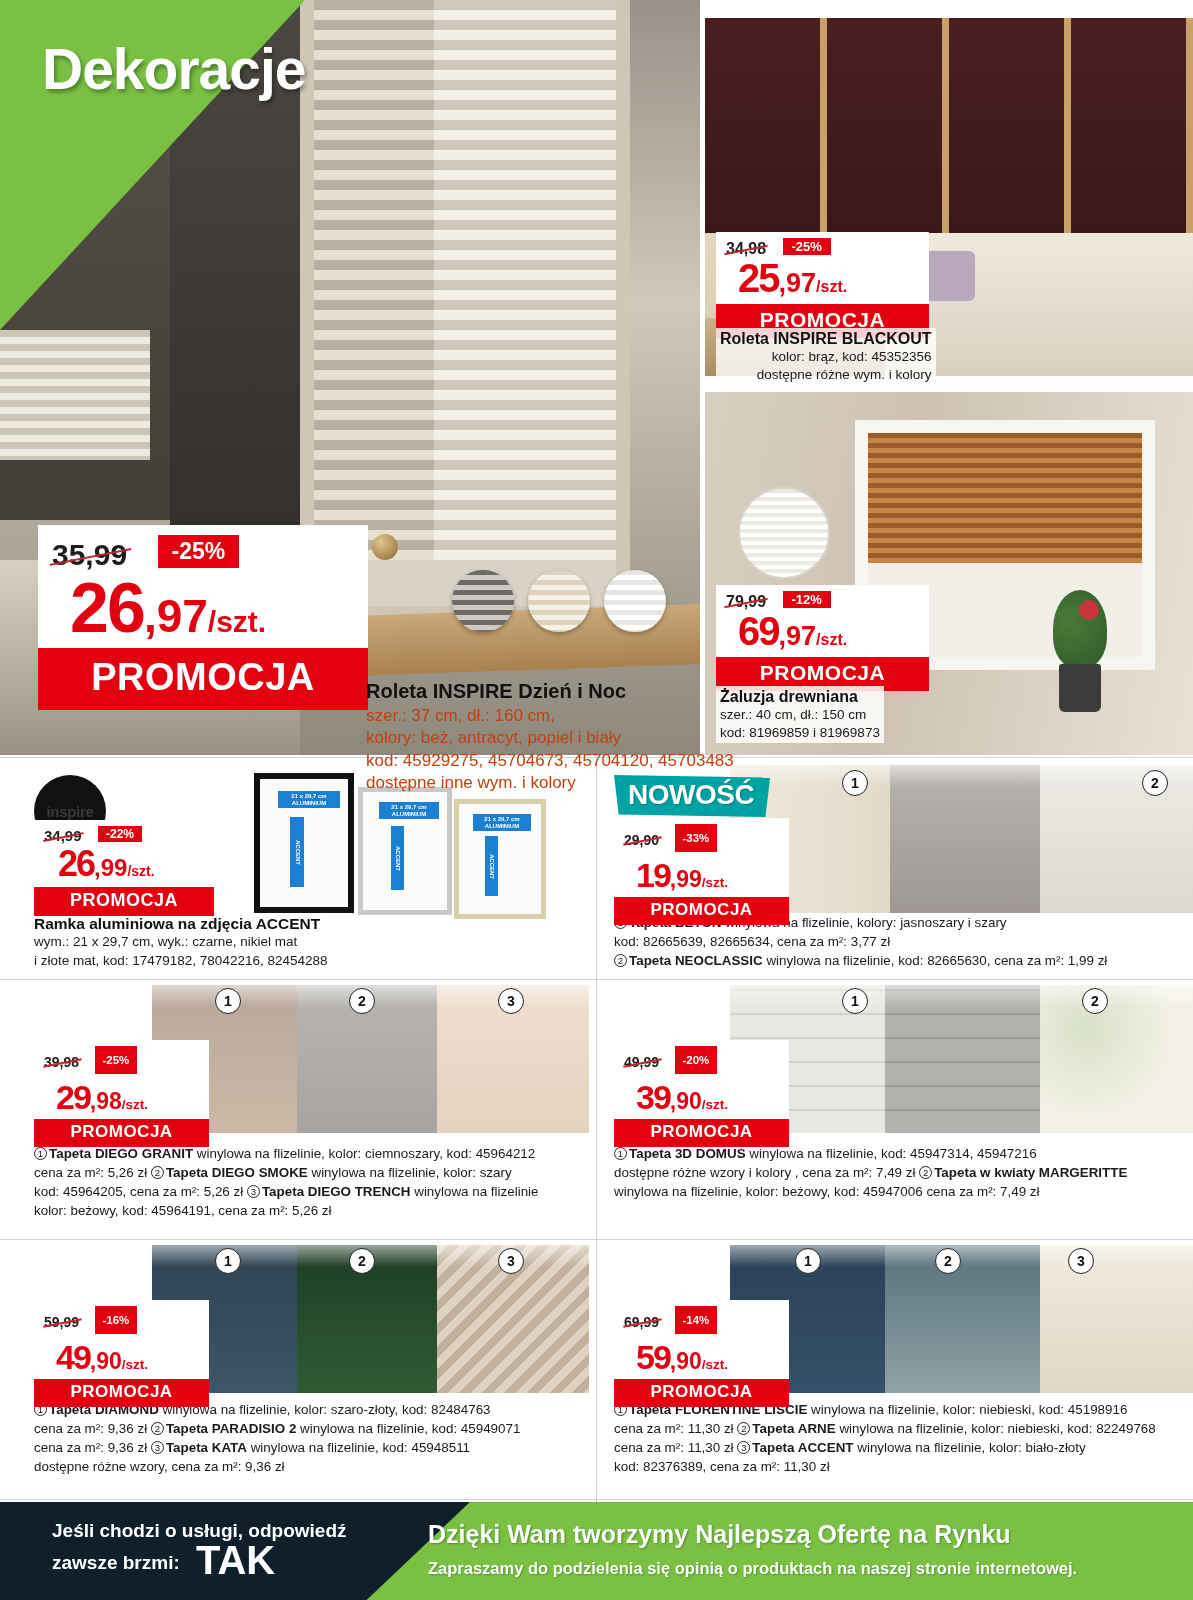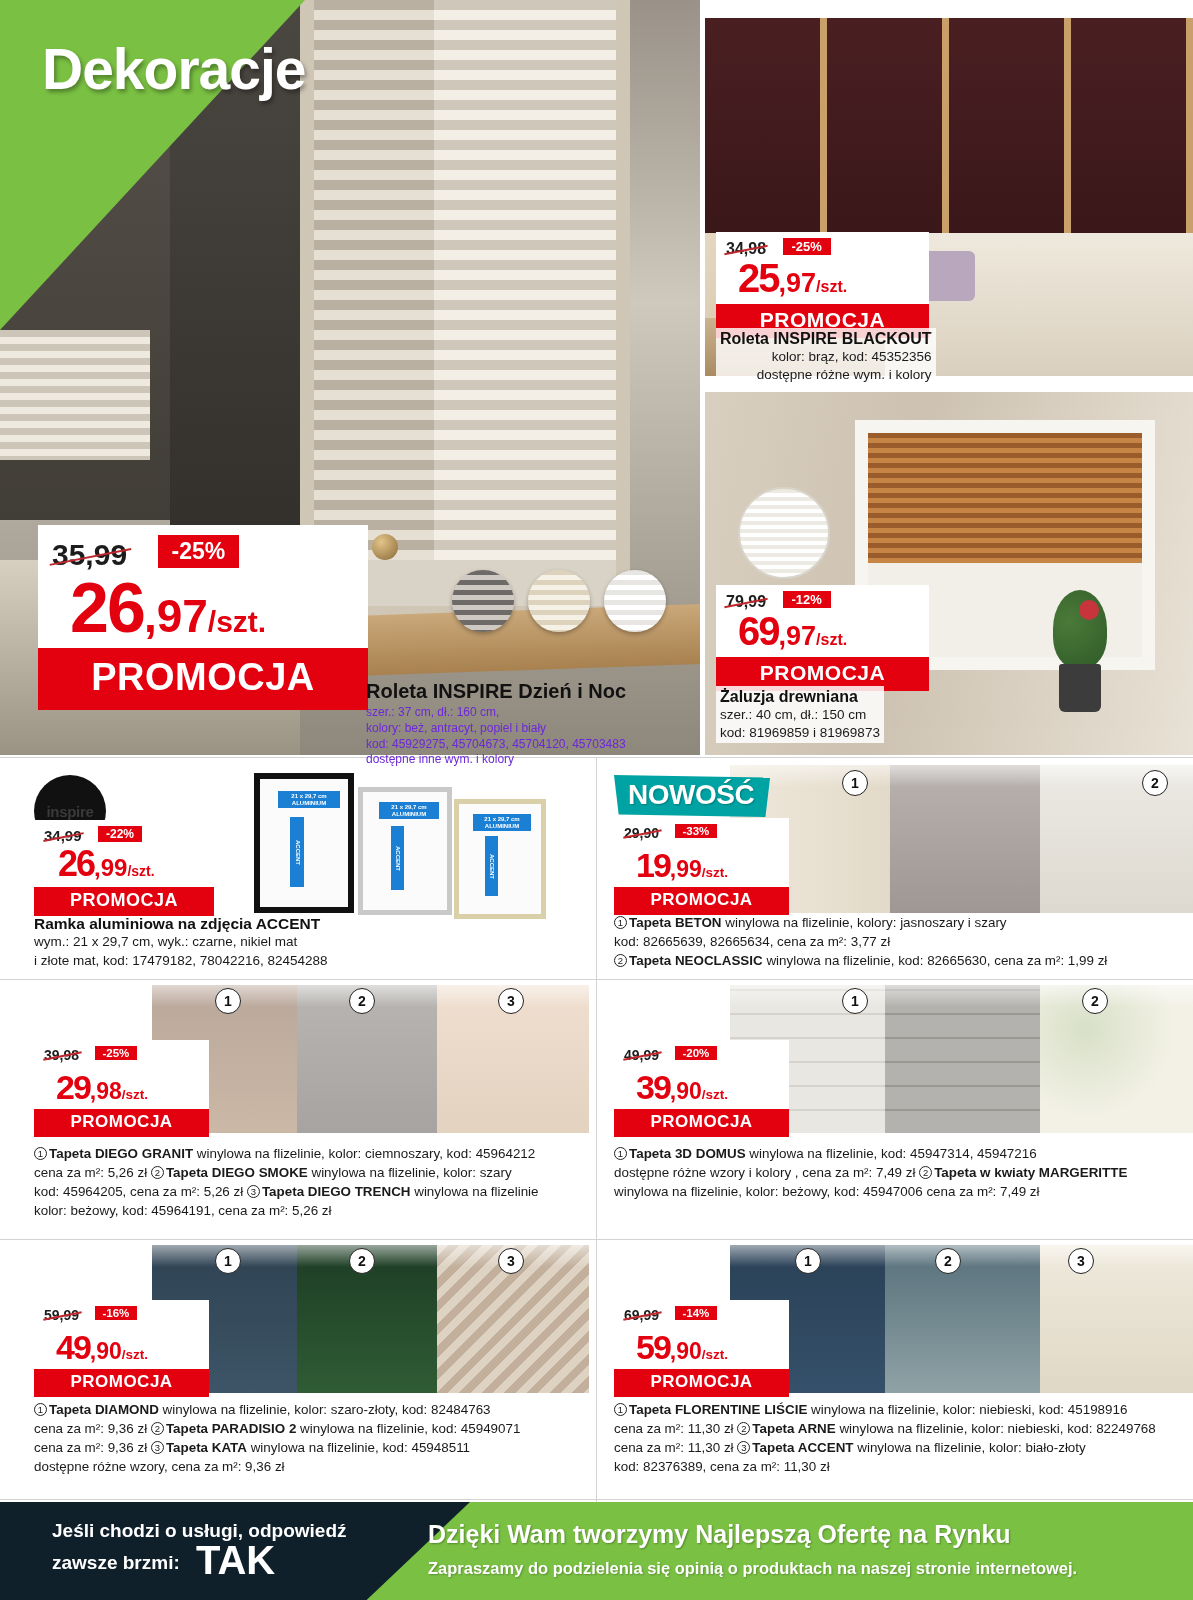--- a/index.html
+++ b/index.html
@@ -162,21 +162,21 @@
   #hero-price-card .pc-top { padding:10px 18px 0 14px; }
   #hero-price-card .old { font-size:30px; }
   #hero-price-card .disc { font-size:23px; padding:3px 14px; margin-left:26px; vertical-align:6px; }
   #hero-price-card .price { font-size:70px; margin:4px 0 8px 18px; }
   #hero-price-card .price .dec { font-size:46px; }
   #hero-price-card .price .unit { font-size:30px; }
   #hero-price-card .promo { font-size:38px; padding:8px 0 11px 0; }
 
   .hero-desc { position:absolute; left:366px; top:680px; z-index:8; }
   .hero-desc .h { font-size:20px; font-weight:bold; color:#111; margin-bottom:2px; }
-  .hero-desc .l { font-size:12px; color:#6d28d9; line-height:1.32; }
+  .hero-desc .l { font-size:17px; color:#c2410c; line-height:1.32; }
 
   
   #r1-card { left:716px; top:232px; width:213px; }
   #r1-card .old { font-size:16px; }
   #r1-card .disc { font-size:13px; padding:1px 9px; margin-left:12px; vertical-align:3px; }
   #r1-card .price { font-size:40px; margin:2px 0 5px 12px; }
   #r1-card .price .dec { font-size:27px; }
   #r1-card .price .unit { font-size:16px; }
   #r1-card .promo { font-size:21px; padding:4px 0 6px 0; }
   .r1-desc { position:absolute; left:716px; top:328px; z-index:9; background:rgba(255,255,255,.82); padding:2px 4px;text-align:right; }
@@ -228,21 +228,21 @@
   .roll-top { position:absolute; left:0; right:0; top:0; height:22px;
     background:linear-gradient(180deg,rgba(255,255,255,.55),rgba(255,255,255,0)); }
   .badge-num {
     position:absolute; width:26px; height:26px; border-radius:50%;
     background:#ffffff; border:1.5px solid #222; color:#111;
     font-size:14px; font-weight:bold; display:flex; align-items:center; justify-content:center;
     z-index:5;
   }
 
   .wpcard .old { font-size:14px; }
-  .wpcard .disc { font-size:11.5px; padding:1px 8px; margin-left:11px; vertical-align:3px; }
+  .wpcard .disc { font-size:11.5px; padding:8px 8px; margin-left:11px; vertical-align:3px; }
   .wpcard .price { font-size:34px; margin:8px 0 4px 12px; }
   .wpcard .price .dec { font-size:23px; }
   .wpcard .price .unit { font-size:13.5px; }
   .wpcard .promo { font-size:17px; padding:3px 0 5px 0; }
 
   .numtxt { font-size:13.4px; color:#1a1a1a; line-height:1.42; }
   .numtxt b { font-weight:bold; }
   .circ {
     display:inline-flex; width:13px; height:13px; border-radius:50%;
     border:1px solid #222; font-size:9.5px; align-items:center; justify-content:center;

